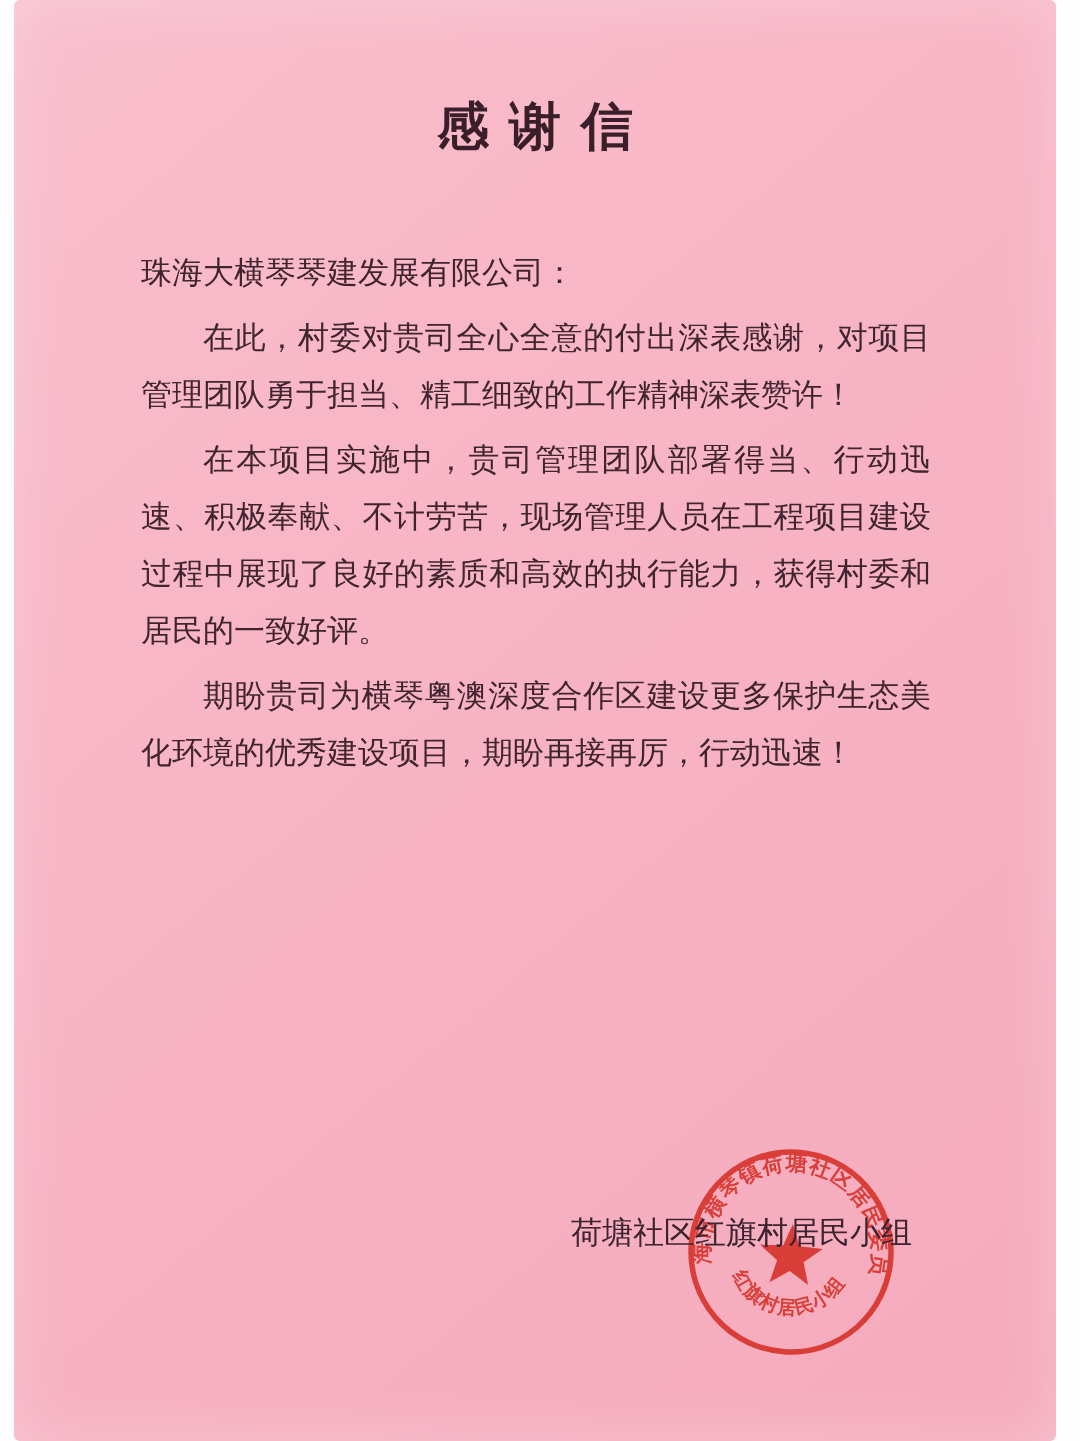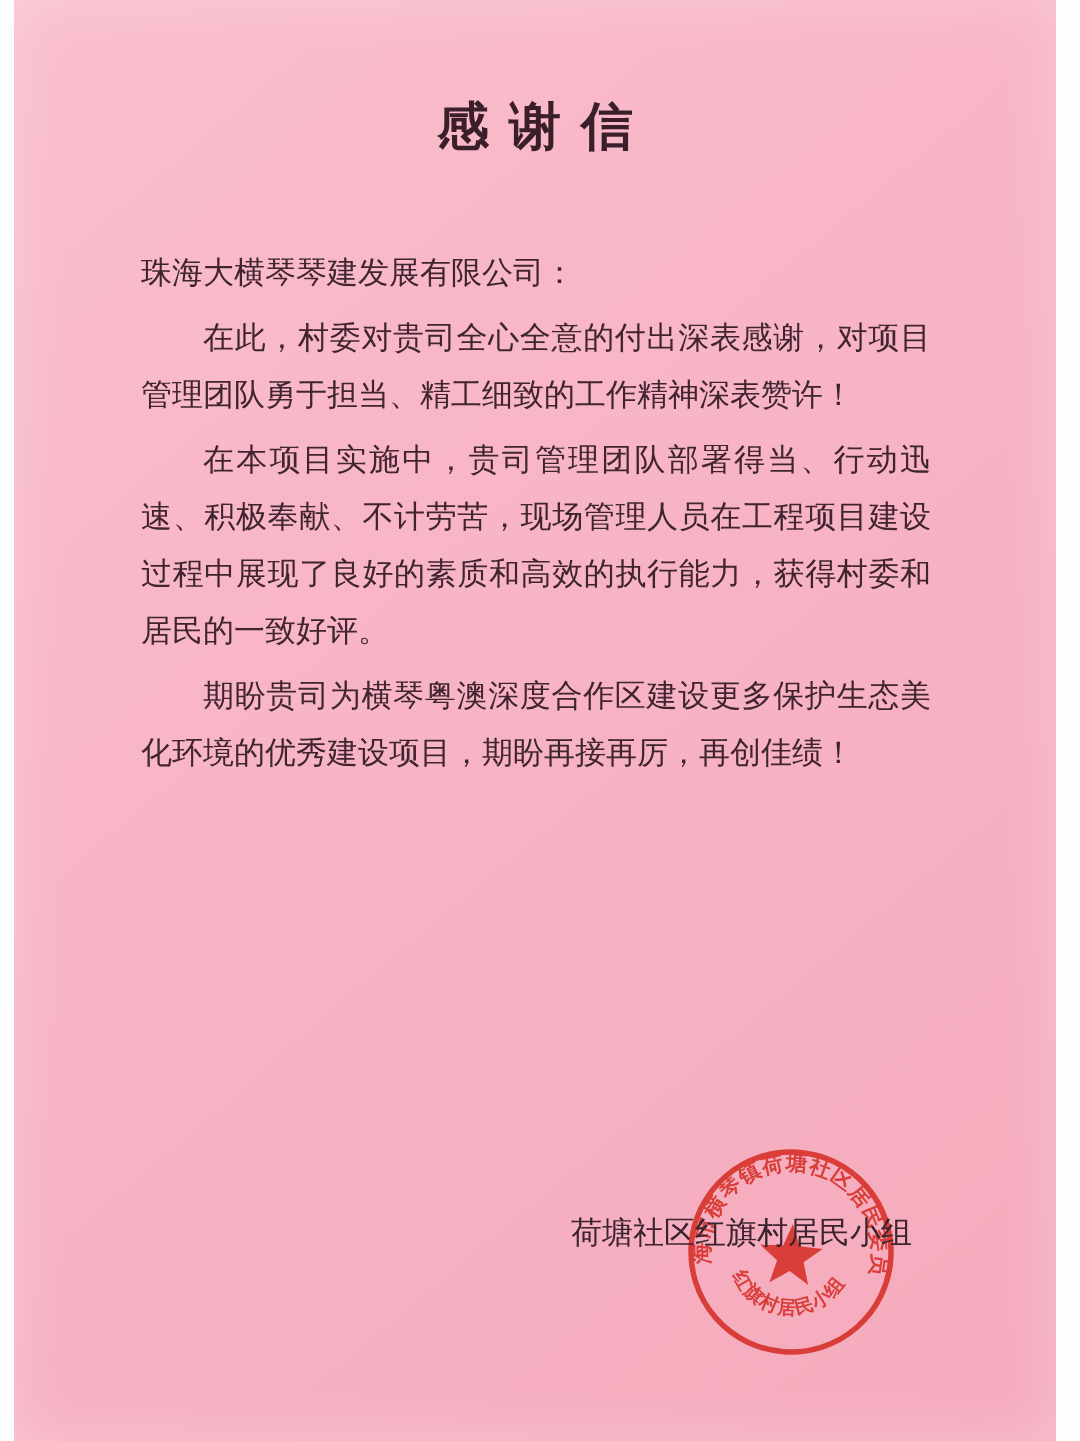--- a/index.html
+++ b/index.html
@@ -6,20 +6,21 @@
   body {
     width:1080px; height:1441px; position:relative;
     background:#fdfdfd;
     font-family:"Liberation Serif","DejaVu Serif",serif;
     overflow:hidden;
   }
   .paper {
     position:absolute; left:14px; top:0; width:1042px; height:1441px;
     background:linear-gradient(140deg,#f9bfcd 0%, #f8b6c6 35%, #f6afc0 75%, #f5abbd 100%);
     box-shadow:inset 0 0 60px rgba(255,255,255,.25);
+    border-radius:6px;
   }
   .letter-title {
     position:absolute; top:92px; left:0; width:100%;
     text-align:center; font-size:52px; font-weight:600;
     letter-spacing:20px; padding-left:20px; box-sizing:border-box;
     color:#3a1f2b;
   }
   .body-text {
     position:absolute; left:119px; top:236px; width:806px;
     font-size:31px; line-height:57px; color:#402530;
@@ -43,21 +44,21 @@
 <body>
 
 <div class="paper">
 
   <div class="letter-title">感谢信</div>
 
   <div class="body-text">
     <p class="recipient">珠海大横琴琴建发展有限公司：</p>
     <p>在此，村委对贵司全心全意的付出深表感谢，对项目管理团队勇于担当、精工细致的工作精神深表赞许！</p>
     <p>在本项目实施中，贵司管理团队部署得当、行动迅速、积极奉献、不计劳苦，现场管理人员在工程项目建设过程中展现了良好的素质和高效的执行能力，获得村委和居民的一致好评。</p>
-    <p>期盼贵司为横琴粤澳深度合作区建设更多保护生态美化环境的优秀建设项目，期盼再接再厉，再创佳绩！</p>
+    <p>期盼贵司为横琴粤澳深度合作区建设更多保护生态美化环境的优秀建设项目，期盼再接再厉，行动迅速！</p>
   </div>
 
   <svg class="seal" viewBox="0 0 230 230" xmlns="http://www.w3.org/2000/svg">
     <circle cx="115" cy="115" r="100" fill="none" stroke="#dc3a27" stroke-width="5.5"></circle>
     <polygon fill="#dc3a27" points="115,87 106.8,108.7 83.6,109.8 101.7,124.3 95.6,146.7 115,134 134.4,146.7 128.3,124.3 146.4,109.8 123.2,108.7"></polygon>
     <defs>
       <path id="ring-arc" d="M 37.9,143 A 82,82 0 1 1 192.1,143" fill="none"></path>
       <path id="bottom-arc" d="M 56.7,136.2 A 62,62 0 0 0 173.3,136.2" fill="none"></path>
     </defs>
     <text font-size="21.5" fill="#dc3a27" letter-spacing="1">

